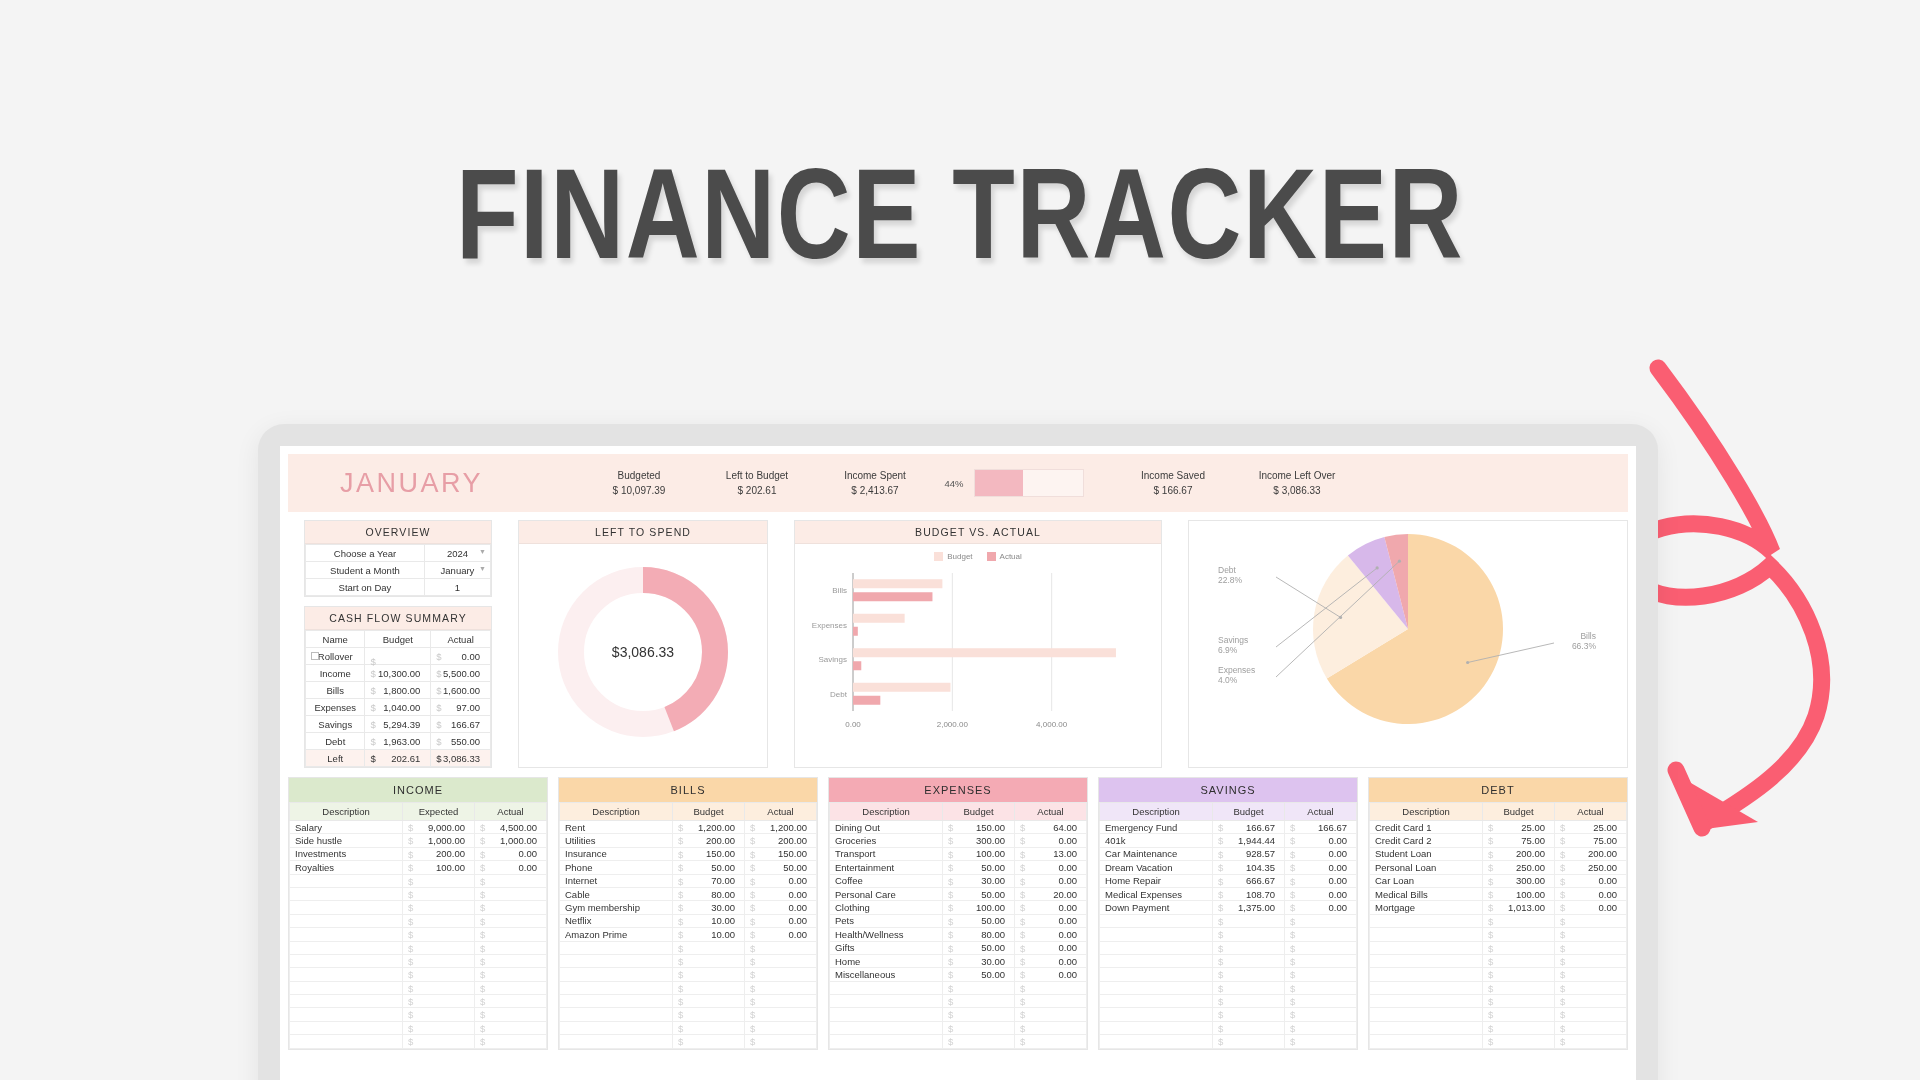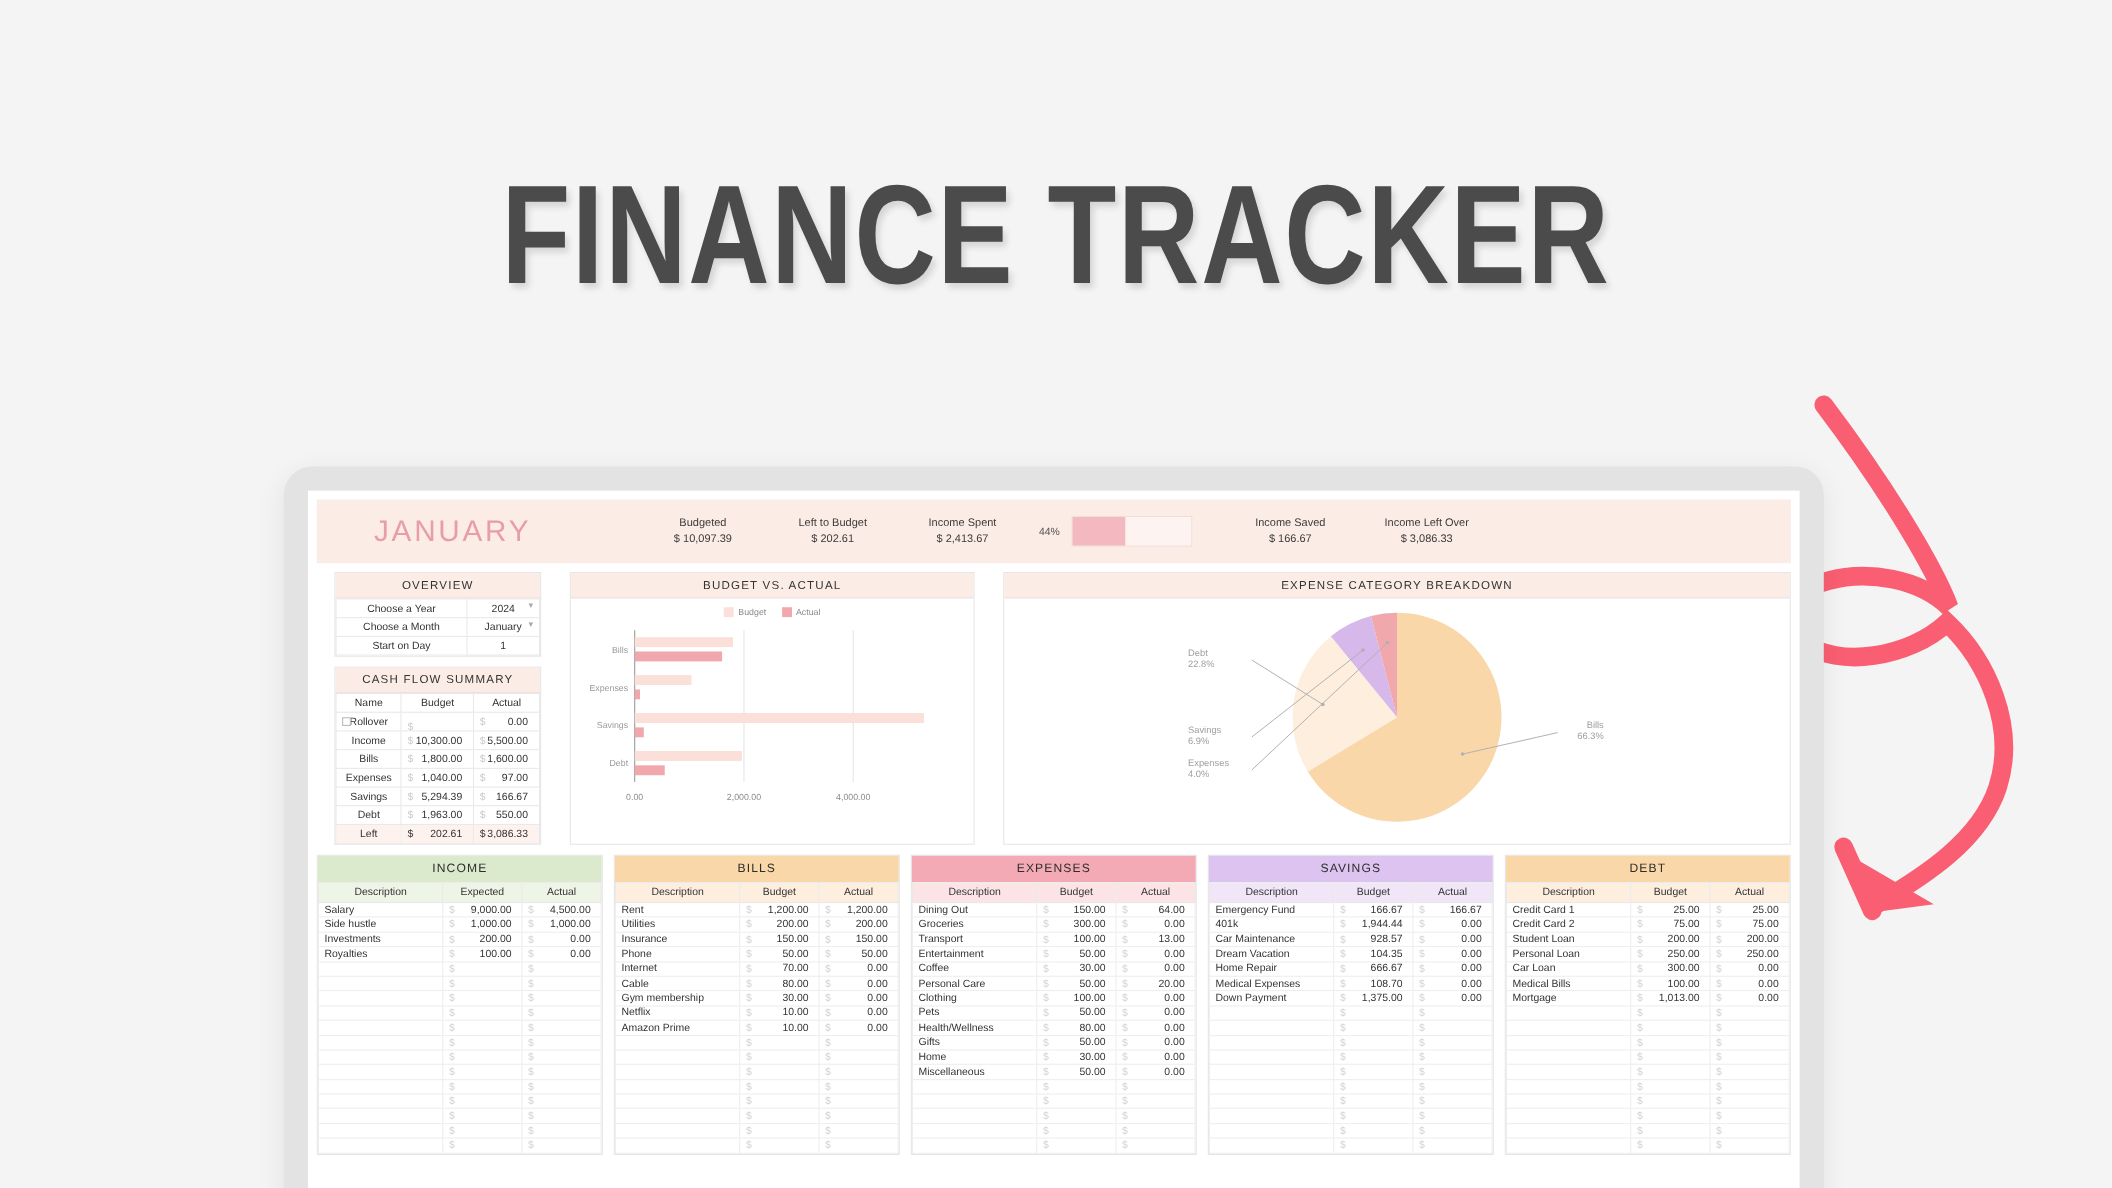--- a/index.html
+++ b/index.html
@@ -185,21 +185,21 @@
         <div style="width:204px">
           <div class="panel">
             <div class="panel-title">OVERVIEW</div>
             <table class="mini-table">
               <tbody id="overview-body">
                   <tr>
                     <td class="lab">Choose a Year</td>
                     <td class="val">2024<span class="caret">▼</span></td>
                   </tr>
                   <tr>
-                    <td class="lab">Choose a Month</td>
+                    <td class="lab">Student a Month</td>
                     <td class="val">January<span class="caret">▼</span></td>
                   </tr>
                   <tr>
                     <td class="lab">Start on Day</td>
                     <td class="val">1</td>
                   </tr>
                 </tbody>
             </table>
           </div>
 
@@ -247,20 +247,30 @@
                   <tr class="cf-row total">
                     <td class="name" style="position: relative;">Left</td>
                     <td class="money"><span class="dol">$</span>202.61</td>
                     <td class="money"><span class="dol">$</span>3,086.33</td>
                   </tr>
                 </tbody>
             </table>
           </div>
         </div>
 
+        <div class="panel" style="width:250px">
+          <div class="panel-title">LEFT TO SPEND</div>
+          <div style="height:215px;display:flex;align-items:center;justify-content:center">
+            <svg width="200" height="200" viewBox="0 0 200 200">
+              <circle cx="100" cy="100" r="72" fill="none" id="donut-bg" stroke-width="26" stroke="#fceff0"></circle>
+              <circle cx="100" cy="100" r="72" fill="none" id="donut-fg" stroke-width="26" transform="rotate(-90 100 100)" stroke-linecap="butt" stroke="#f3acb5" stroke-dasharray="199.0513105314493 452.3893421169302"></circle>
+              <text x="100" y="105" text-anchor="middle" font-size="14" fill="#333" font-family="Liberation Sans, sans-serif">$3,086.33</text>
+            </svg>
+          </div>
+        </div>
 
         <div class="panel" style="width:368px">
           <div class="panel-title">BUDGET VS. ACTUAL</div>
           <div class="legend">
             <span>
               <i class="lg-sw" id="lg-budget" style="background: rgb(250, 224, 217);"></i>
               <b style="font-weight:normal">Budget</b>
             </span>
             <span>
               <i class="lg-sw" id="lg-actual" style="background: rgb(240, 168, 173);"></i>
@@ -283,21 +293,20 @@
               <text x="52" y="101.25" text-anchor="end" font-size="8" fill="#9a9a9a" font-family="Liberation Sans, sans-serif">Savings</text>
               <rect x="58" y="87.25" width="262.9547033333333" height="9" fill="#fae0d9"></rect>
               <rect x="58" y="100.25" width="8.277943333333326" height="9" fill="#f0a8ad"></rect>
               <text x="52" y="135.75" text-anchor="end" font-size="8" fill="#9a9a9a" font-family="Liberation Sans, sans-serif">Debt</text>
               <rect x="58" y="121.75" width="97.49566666666666" height="9" fill="#fae0d9"></rect>
               <rect x="58" y="134.75" width="27.316666666666663" height="9" fill="#f0a8ad"></rect>
             </svg>
         </div>
 
         <div class="panel" style="flex:1">
-          <div class="panel-title">EXPENSE CATEGORY BREAKDOWN</div>
           <svg width="100%" height="215" viewBox="0 0 400 215" id="piechart">
               <path d="M 200 108 L 200 13 A 95 95 0 1 1 118.843643988567 157.38264754896747 Z" fill="#fad7a8"></path>
               <line x1="259.626154607234" y1="141.51539477246575" x2="346" y2="122" stroke="#b0b0b0" stroke-width="0.9"></line>
               <circle cx="259.626154607234" cy="141.51539477246575" r="1.6" fill="#b0b0b0"></circle>
               <text x="388" y="118" text-anchor="end" font-size="8.5" fill="#9e9e9e" font-family="Liberation Sans, sans-serif">Bills</text>
               <text x="388" y="128" text-anchor="end" font-size="8.5" fill="#9e9e9e" font-family="Liberation Sans, sans-serif">66.3%</text>
               <path d="M 200 108 L 118.843643988567 157.38264754896747 A 95 95 0 0 1 139.90583461825315 34.4222092811203 Z" fill="#fdeede"></path>
               <line x1="132.58190969180853" y1="96.45179238164903" x2="68" y2="56" stroke="#b0b0b0" stroke-width="0.9"></line>
               <circle cx="132.58190969180853" cy="96.45179238164903" r="1.6" fill="#b0b0b0"></circle>
               <text x="10" y="52" text-anchor="start" font-size="8.5" fill="#9e9e9e" font-family="Liberation Sans, sans-serif">Debt</text>

